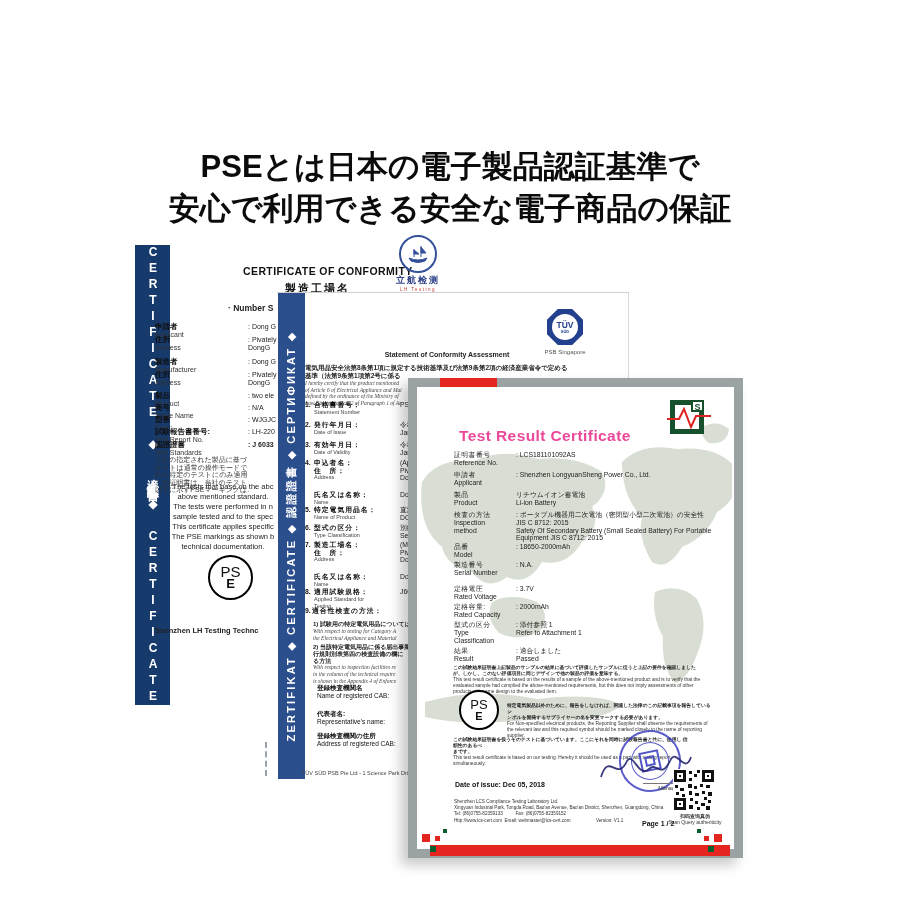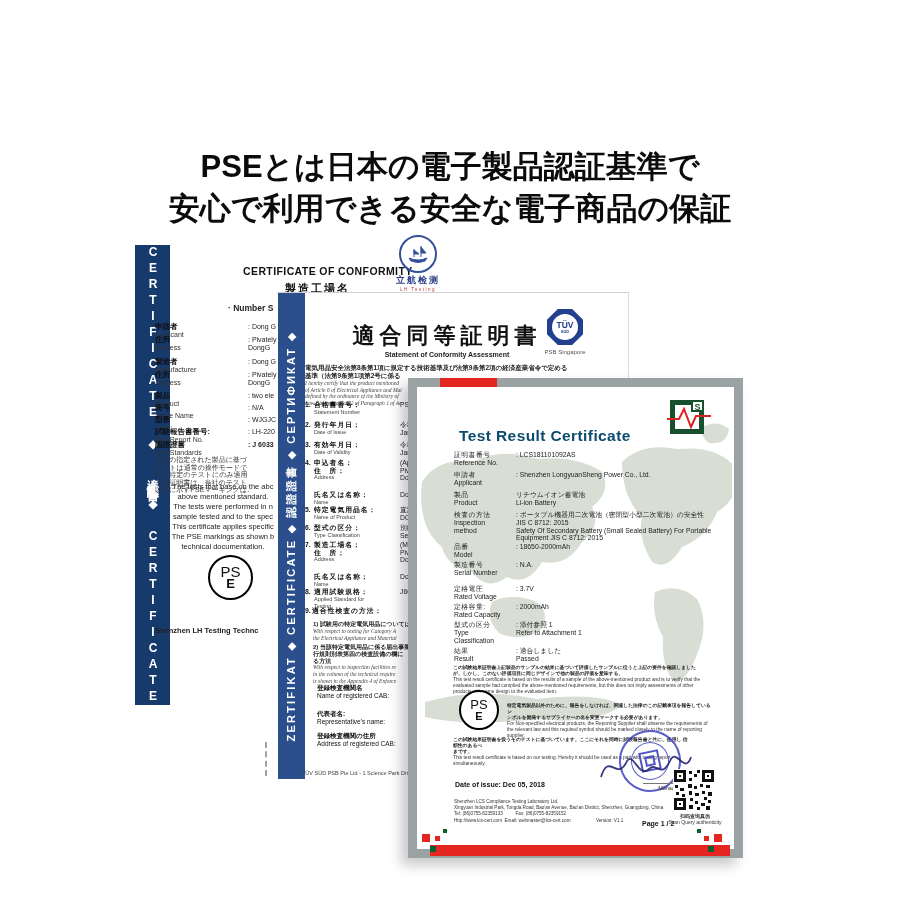--- a/index.html
+++ b/index.html
@@ -75,21 +75,21 @@
   .cert-front{left:408px;top:378px;width:335px;height:480px;z-index:3;background:#9aa2a4;
               box-shadow:-7px 7px 12px rgba(0,0,0,.22);}
   .cf-inner{position:absolute;inset:9px;background:#fff;overflow:hidden;}
   .cf-redbar-top{left:32px;top:0;width:57px;height:9px;background:#e52620;z-index:4;}
   .cf-redbar-bot{left:22px;top:467px;width:300px;height:11px;background:#e52620;z-index:4;}
   .sq{position:absolute;z-index:4;}
   .map-svg{left:0;top:0;z-index:0;}
   .lcs-logo{left:253px;top:13px;width:34px;height:34px;border:5px solid #17502c;box-sizing:border-box;z-index:2;}
   .lcs-s{position:absolute;right:-5px;top:-5px;width:13px;height:12px;background:#fff;border:2px solid #17502c;
          font-size:9px;font-weight:900;color:#17502c;text-align:center;line-height:11px;box-sizing:border-box;}
-  .cf-title{left:42px;top:40px;font-size:15.5px;font-weight:bold;letter-spacing:.4px;color:#0c4a6e;z-index:2;}
+  .cf-title{left:42px;top:40px;font-size:15.5px;font-weight:bold;letter-spacing:.4px;color:#ec4899;z-index:2;}
   .cf-row{left:37px;width:268px;display:flex;font-size:6.8px;line-height:7.8px;z-index:2;}
   .cf-lab{width:62px;color:#222;}
   .cf-lab .jp{letter-spacing:.5px;}
   .cf-val{width:200px;color:#222;}
   .cf-para{font-size:4.8px;line-height:5.9px;color:#333;z-index:2;}
   .cf-para .jp{font-weight:bold;color:#222;}
   .pse-f{left:42px;top:303px;width:40px;height:40px;z-index:2;}
   .pse-f .pse-ps{font-size:13px;line-height:12px;}
   .pse-f .pse-e{font-size:11px;line-height:10px;}
   .stamp{left:202px;top:343px;width:62px;height:62px;border:2.5px solid rgba(63,66,193,.85);border-radius:50%;
@@ -219,21 +219,20 @@
       <div class="pse-ps">PS</div>
         <div class="pse-e">E</div>
     </div>
     <div class="abs cl-footer">
       <b>Shenzhen LH Testing Technc</b>
     </div>
   </div>
 
   <div class="abs cert-mid">
     <div class="abs banner2">ZERTIFIKAT ◆ CERTIFICATE ◆ 認證證書 ◆ СЕРТИФИКАТ ◆ CERTIFICADO ◆ CERTIFICAT</div>
-    <div class="abs cm-title">適合同等証明書</div>
     <div class="abs cm-sub">Statement of Conformity Assessment</div>
     <div class="abs tuv">
       <div class="tuv-oct">
         <div class="tuv-inner">
             <div class="tuv-1">TÜV</div>
             <div class="tuv-2">SÜD</div>
           </div>
       </div>
       <div class="tuv-cap">PSB Singapore</div>
     </div>

